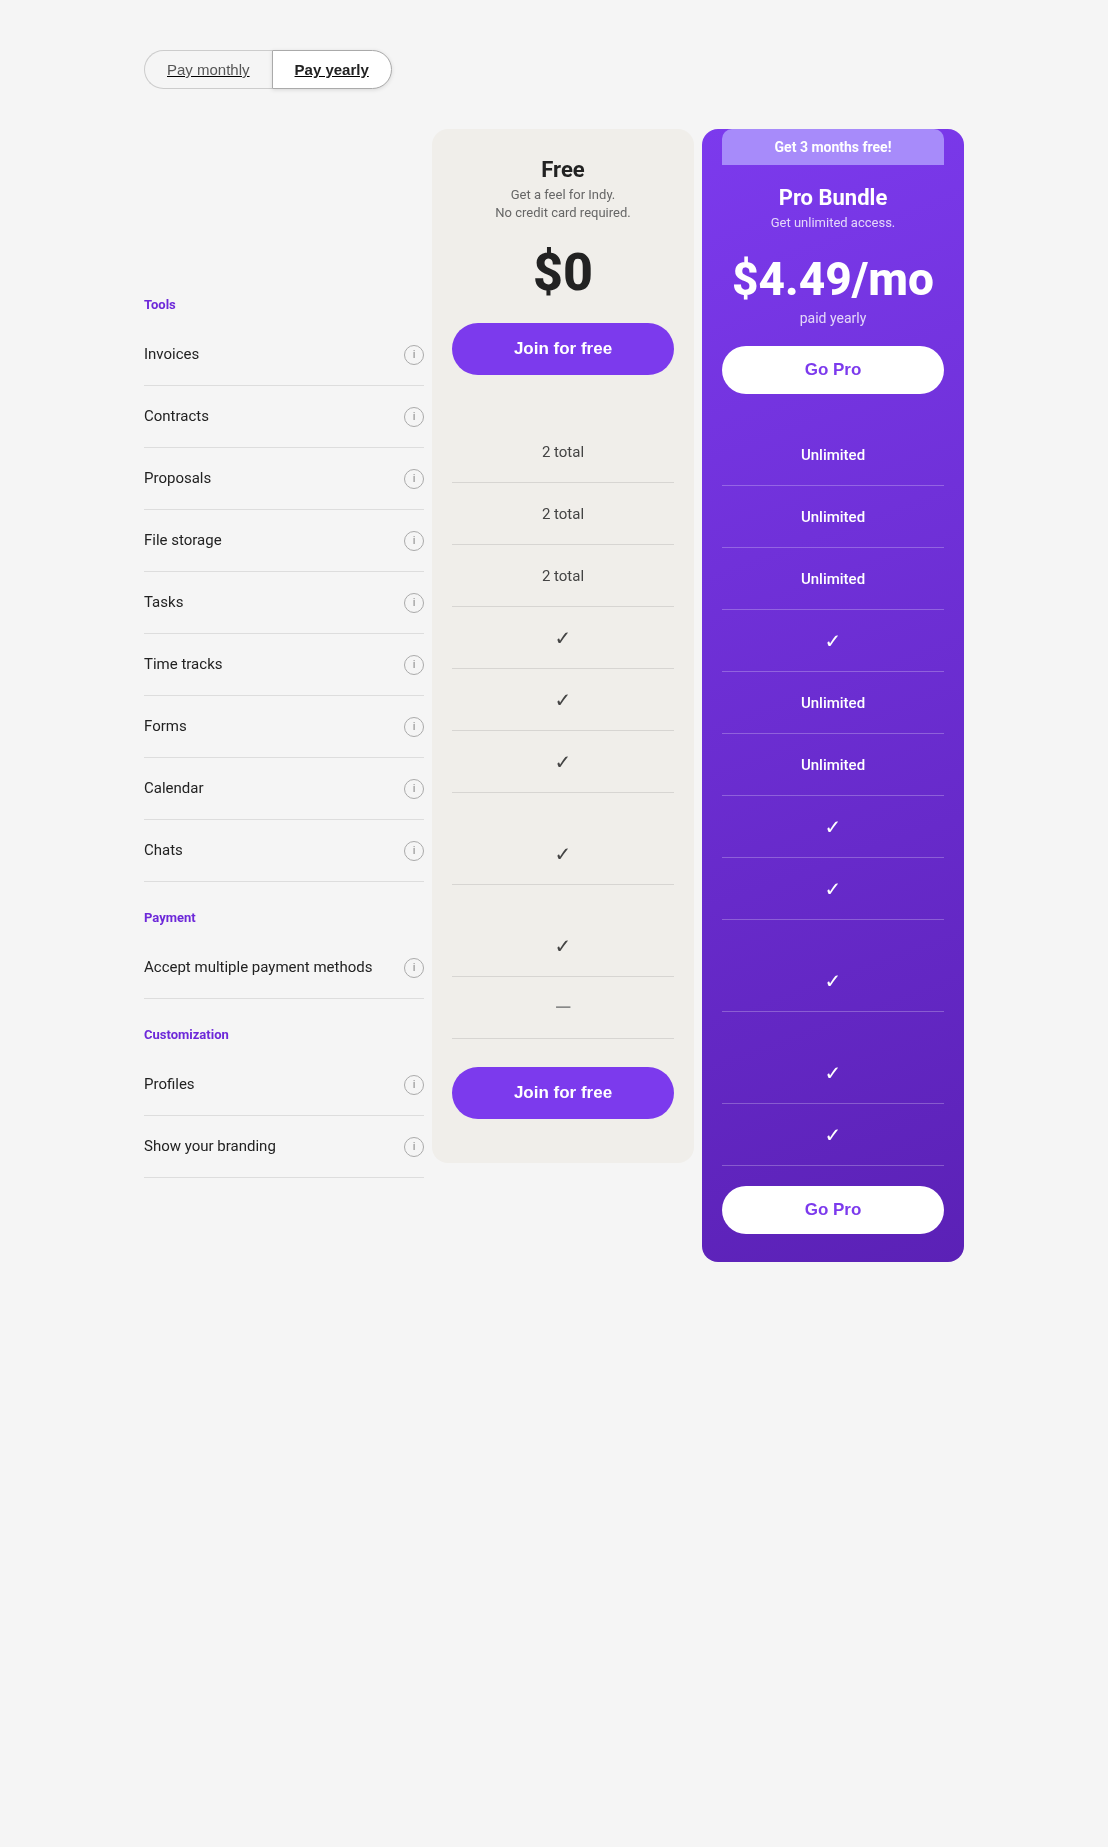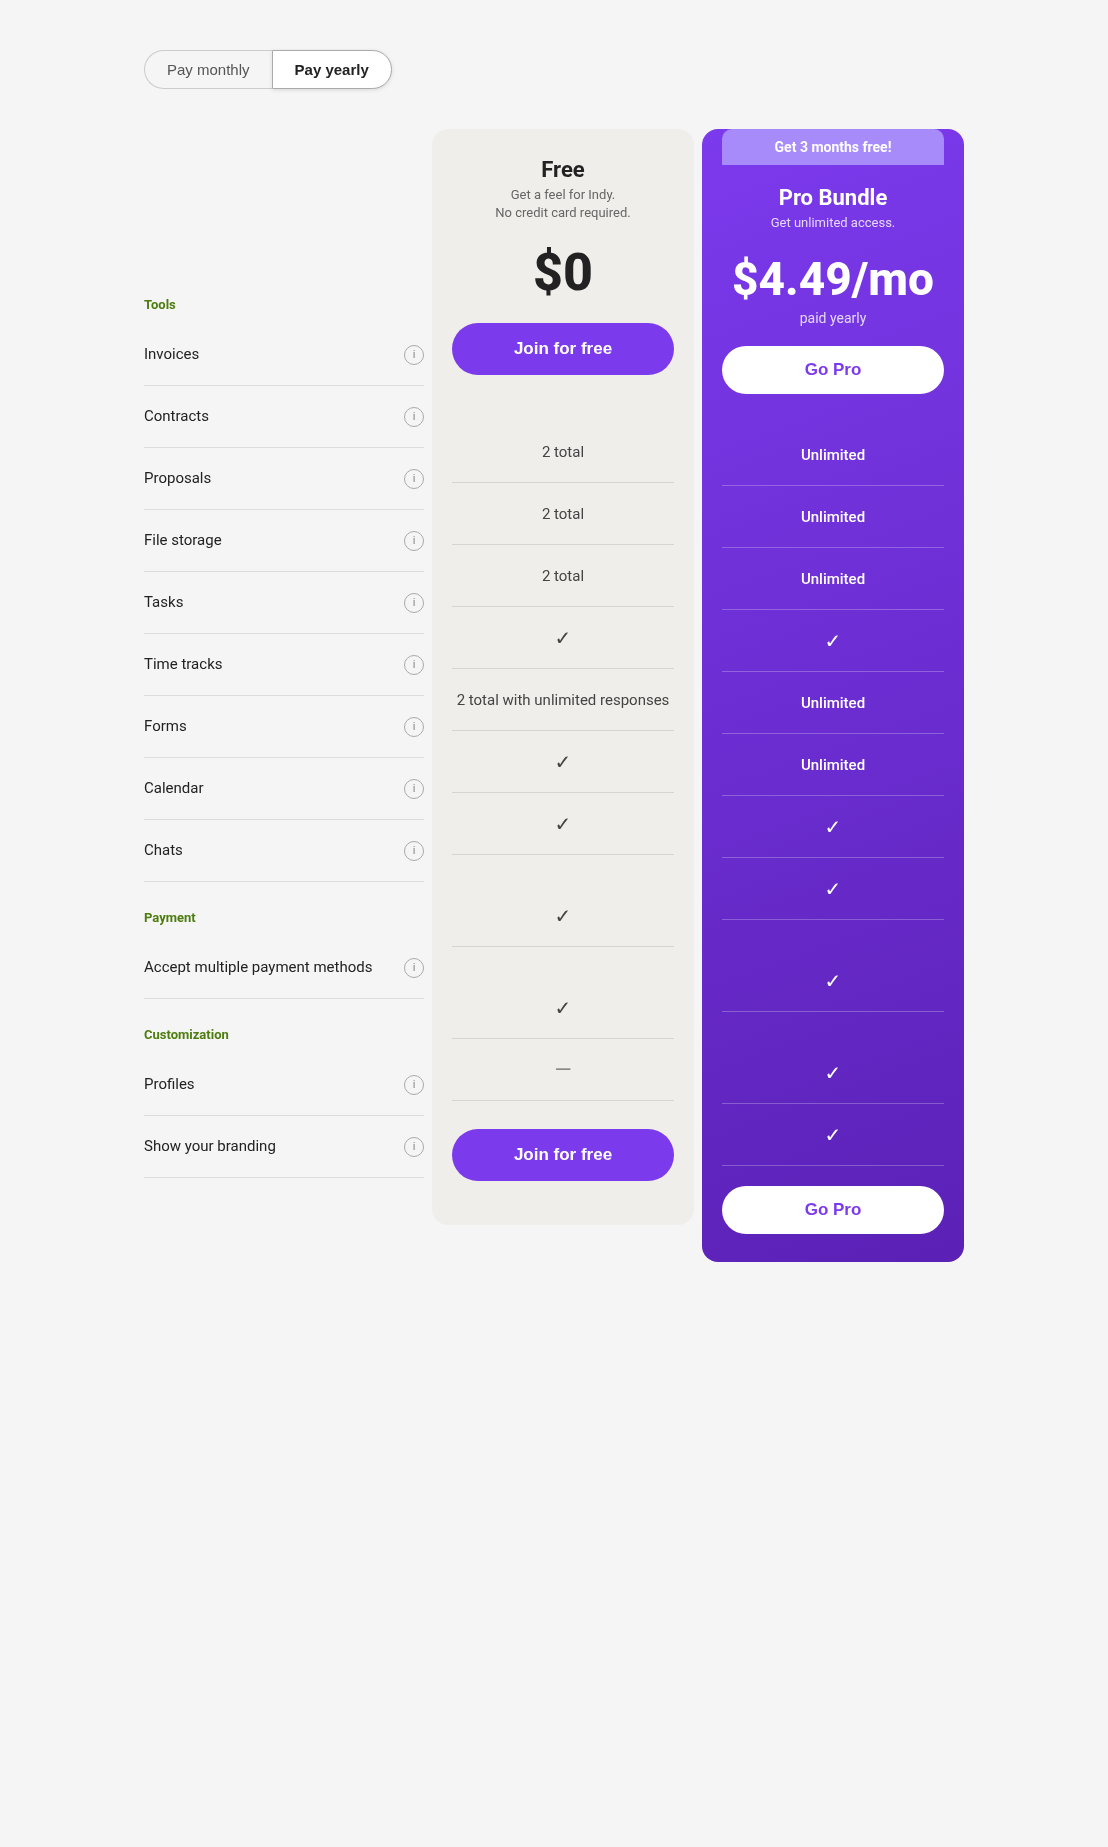--- a/index.html
+++ b/index.html
@@ -17,20 +17,21 @@
       display: flex;
       flex-direction: column;
     }
     
     .toggle-row {
       display: flex;
       align-items: flex-start;
       gap: 0;
       margin-bottom: 40px;
       margin-top: 10px;
+      text-decoration: underline;
     }
     .toggle-btn {
       padding: 10px 22px;
       border-radius: 50px;
       border: 1.5px solid #ccc;
       background: transparent;
       font-size: 15px;
       cursor: pointer;
       color: #555;
       font-weight: 400;
@@ -59,21 +60,21 @@
 
     
     .features-col {
       width: 280px;
       flex-shrink: 0;
       padding-top: 140px;
     }
     .section-label {
       font-size: 13px;
       font-weight: 700;
-      color: #4d7c0f;
+      color: #6d28d9;
       margin-bottom: 12px;
       margin-top: 28px;
       text-transform: none;
     }
     .feature-row {
       display: flex;
       align-items: center;
       justify-content: space-between;
       padding: 18px 0;
       border-bottom: 1px solid #ddd;
@@ -318,21 +319,20 @@
       </div>
 
       <div id="free-values" style="width:100%">
           <div style="height: 30px;"></div>
           <div class="value-cell">2 total</div>
           <div class="value-cell">2 total</div>
           <div class="value-cell">2 total</div>
           <div class="value-cell">
             <span class="check-mark">✓</span>
           </div>
-          <div class="value-cell">2 total with unlimited responses</div>
           <div class="value-cell">
             <span class="check-mark">✓</span>
           </div>
           <div class="value-cell">
             <span class="check-mark">✓</span>
           </div>
           <div style="height: 30px;"></div>
           <div class="value-cell">
             <span class="check-mark">✓</span>
           </div>

